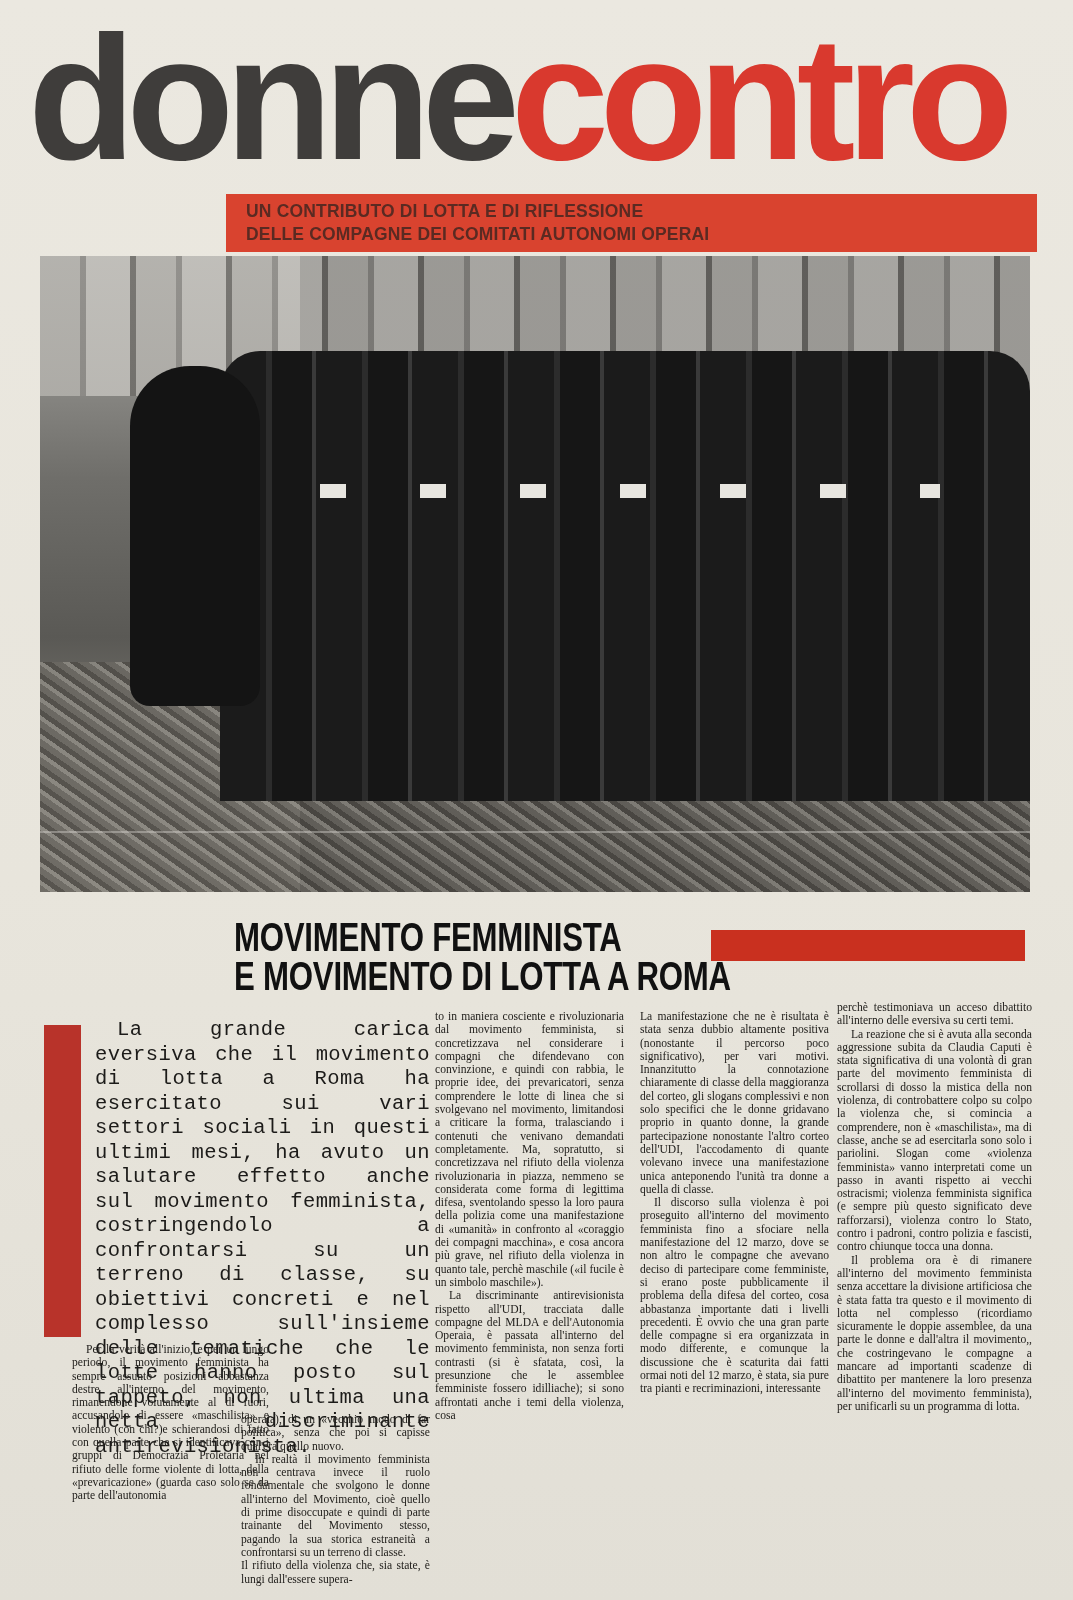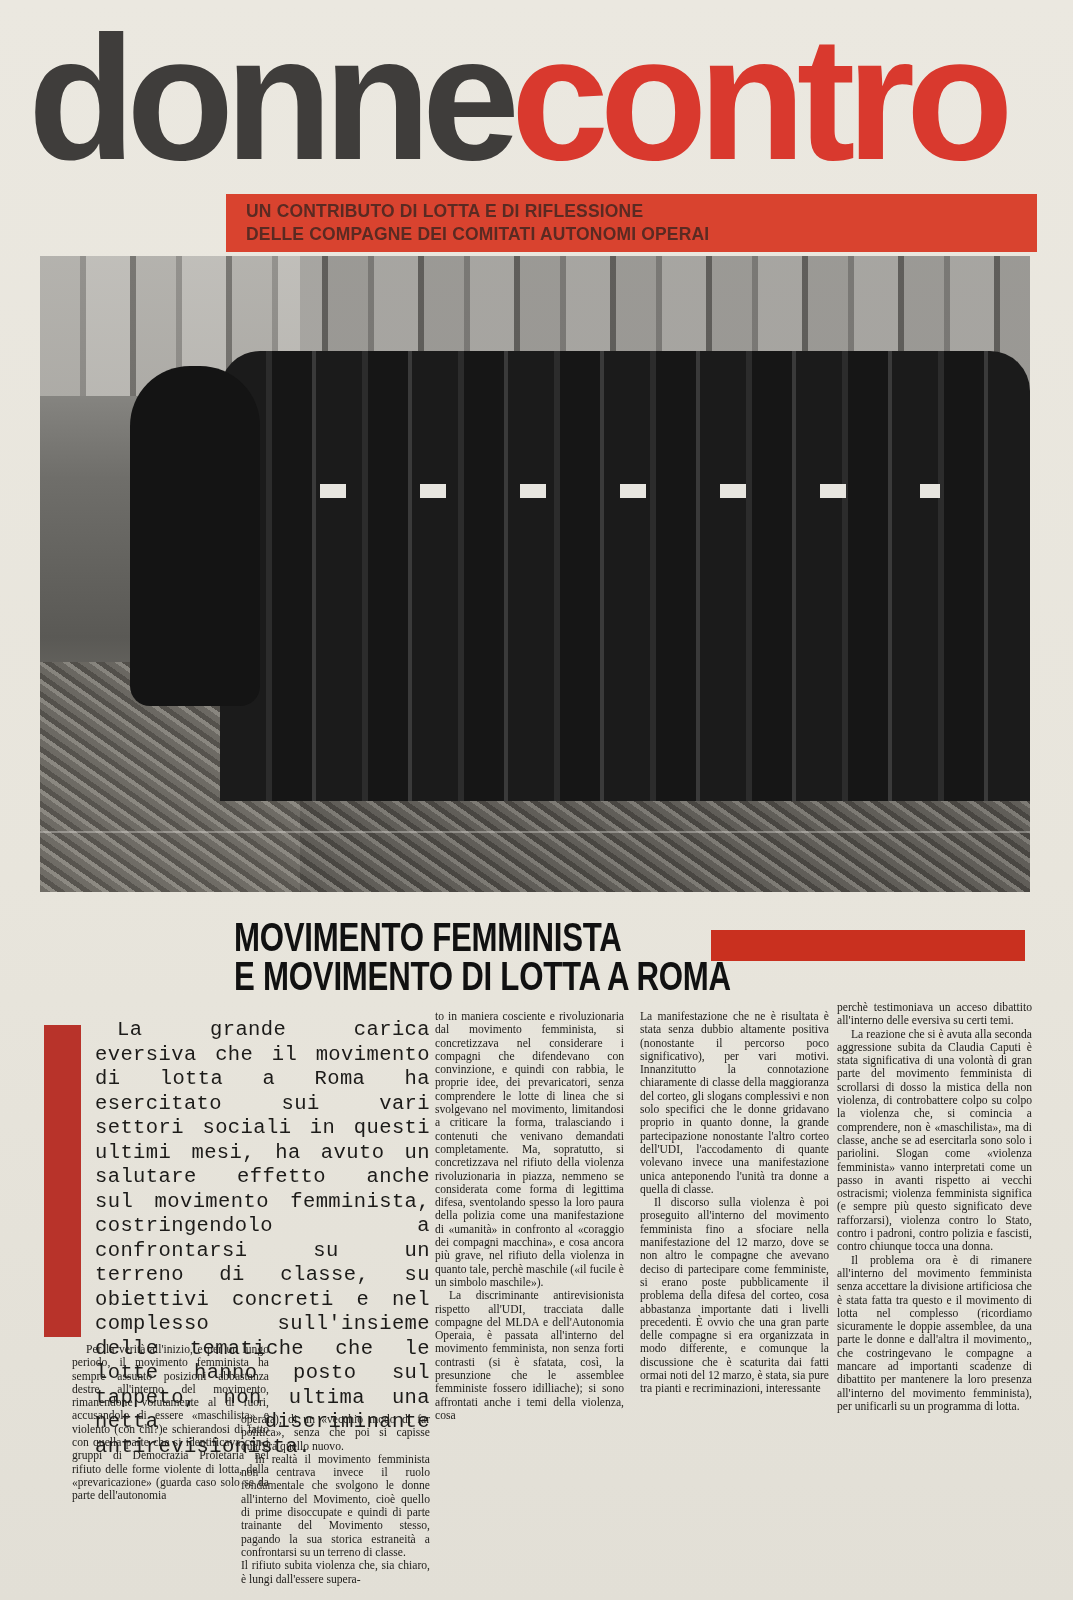--- a/index.html
+++ b/index.html
@@ -140,21 +140,21 @@
     <p>La grande carica eversiva che il movimento di lotta a Roma ha esercitato sui vari settori sociali in questi ultimi mesi, ha avuto un salutare effetto anche sul movimento femminista, costringendolo a confrontarsi su un terreno di classe, su obiettivi concreti e nel complesso sull'insieme delle tematiche che le lotte hanno posto sul tappeto, non ultima una netta discriminante antirevisionista.</p>
   </div>
 
   <div class="col c1">
     <p class="ind">Per la verità all'inizio, e per un lungo periodo, il movimento femminista ha sempre assunto posizioni abbastanza destre all'interno del movimento, rimanendone volutamente al di fuori, accusandolo di essere «maschilista» e violento (con chi?)e schierandosi di fatto con quella parte che si identificava con i gruppi di Democrazia Proletaria nel rifiuto delle forme violente di lotta, della «prevaricazione» (guarda caso solo se da parte dell'autonomia</p>
   </div>
 
   <div class="col c2">
     <p>operaia), di un «vecchio modo di far politica», senza che poi si capisse qual'era quello nuovo.</p>
     <p class="ind">In realtà il movimento femminista non centrava invece il ruolo fondamentale che svolgono le donne all'interno del Movimento, cioè quello di prime disoccupate e quindi di parte trainante del Movimento stesso, pagando la sua storica estraneità a confrontarsi su un terreno di classe.</p>
-    <p>Il rifiuto subita violenza che, sia chiaro, è lungi dall'essere supera-</p>
+    <p>Il rifiuto della violenza che, sia state, è lungi dall'essere supera-</p>
   </div>
 
   <div class="col c3">
     <p>to in maniera cosciente e rivoluzionaria dal movimento femminista, si concretizzava nel considerare i compagni che difendevano con convinzione, e quindi con rabbia, le proprie idee, dei prevaricatori, senza comprendere le lotte di linea che si svolgevano nel movimento, limitandosi a criticare la forma, tralasciando i contenuti che venivano demandati completamente. Ma, sopratutto, si concretizzava nel rifiuto della violenza rivoluzionaria in piazza, nemmeno se considerata come forma di legittima difesa, sventolando spesso la loro paura della polizia come una manifestazione di «umanità» in confronto al «coraggio dei compagni macchina», e cosa ancora più grave, nel rifiuto della violenza in quanto tale, perchè maschile («il fucile è un simbolo maschile»).</p>
     <p class="ind">La discriminante antirevisionista rispetto all'UDI, tracciata dalle compagne del MLDA e dell'Autonomia Operaia, è passata all'interno del movimento femminista, non senza forti contrasti (si è sfatata, così, la presunzione che le assemblee femministe fossero idilliache); si sono affrontati anche i temi della violenza, cosa</p>
   </div>
 
   <div class="col c4">
     <p>La manifestazione che ne è risultata è stata senza dubbio altamente positiva (nonostante il percorso poco significativo), per vari motivi. Innanzitutto la connotazione chiaramente di classe della maggioranza del corteo, gli slogans complessivi e non solo specifici che le donne gridavano proprio in quanto donne, la grande partecipazione nonostante l'altro corteo dell'UDI, l'accodamento di quante volevano invece una manifestazione unica anteponendo l'unità tra donne a quella di classe.</p>
     <p class="ind">Il discorso sulla violenza è poi proseguito all'interno del movimento femminista fino a sfociare nella manifestazione del 12 marzo, dove se non altro le compagne che avevano deciso di partecipare come femministe, si erano poste pubblicamente il problema della difesa del corteo, cosa abbastanza importante dati i livelli precedenti. È ovvio che una gran parte delle compagne si era organizzata in modo differente, e comunque la discussione che è scaturita dai fatti ormai noti del 12 marzo, è stata, sia pure tra pianti e recriminazioni, interessante</p>

